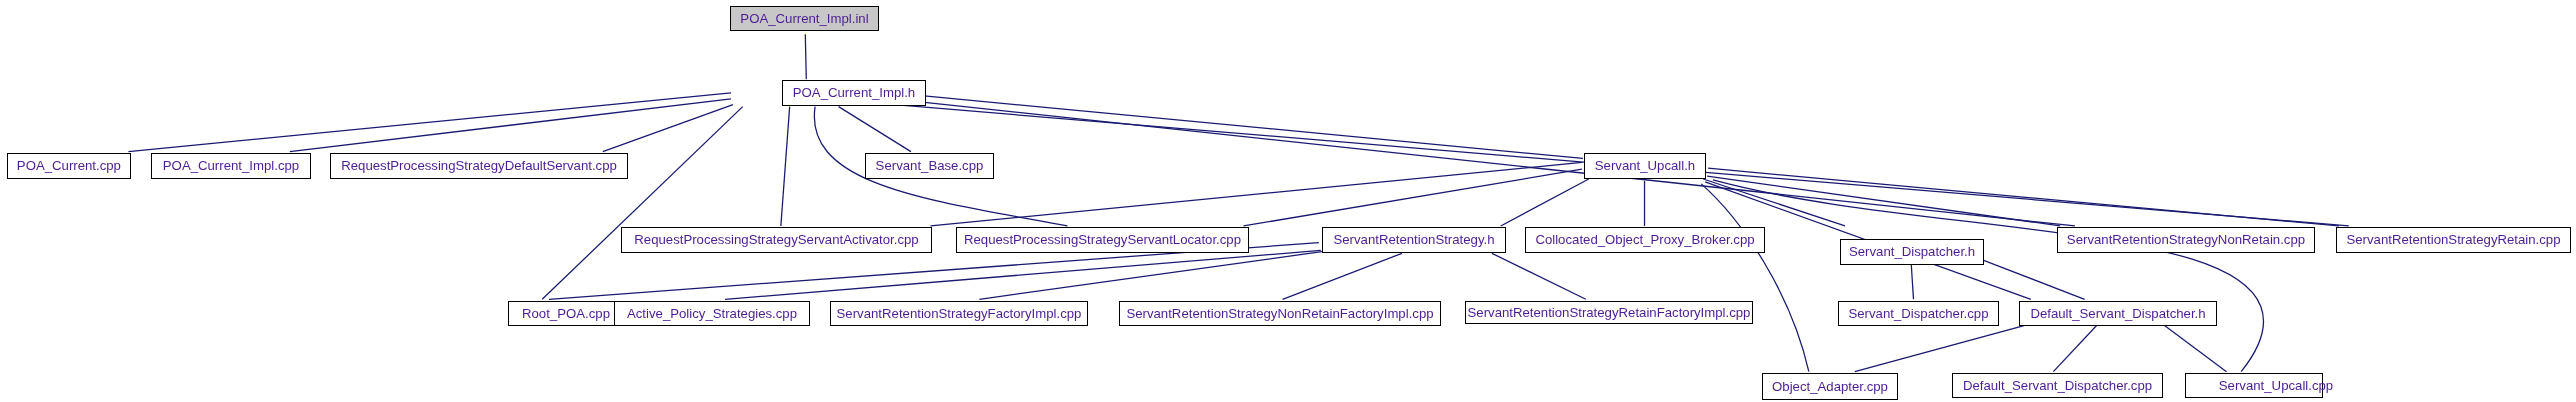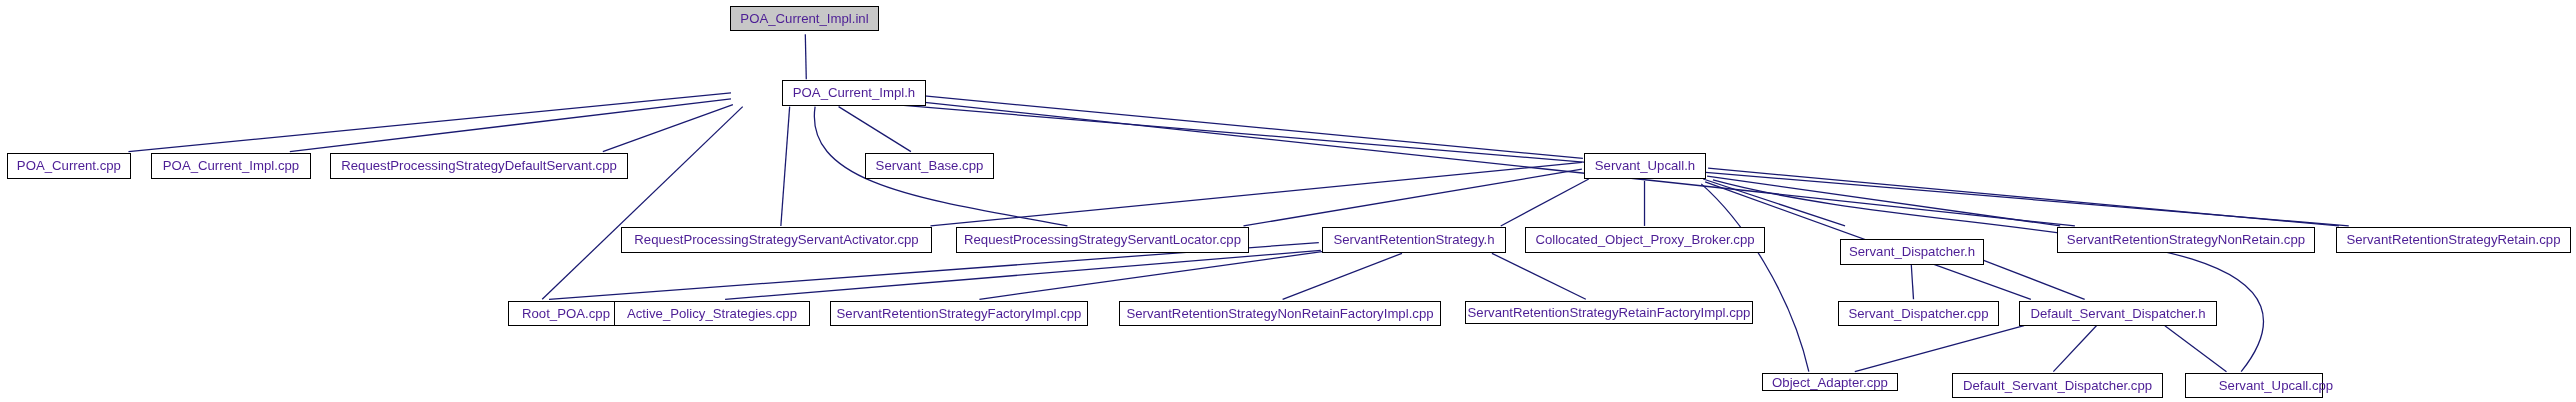--- a/index.html
+++ b/index.html
@@ -103,18 +103,18 @@
       <div class="node" style="left: 1840px; top: 239px; width: 144px; height: 25.5px;">Servant_Dispatcher.h</div>
       <div class="node" style="left: 2057px; top: 227px; width: 258px; height: 25.5px;">ServantRetentionStrategyNonRetain.cpp</div>
       <div class="node" style="left: 2336px; top: 227px; width: 235px; height: 25.5px;">ServantRetentionStrategyRetain.cpp</div>
       <div class="node" style="left: 484px; top: 301px; width: 116px; height: 24.5px; margin-left: 24px;">Root_POA.cpp</div>
       <div class="node" style="left: 614px; top: 301px; width: 196px; height: 24.5px;">Active_Policy_Strategies.cpp</div>
       <div class="node" style="left: 830px; top: 301px; width: 258px; height: 24.5px;">ServantRetentionStrategyFactoryImpl.cpp</div>
       <div class="node" style="left: 1119px; top: 301px; width: 322px; height: 24.5px;">ServantRetentionStrategyNonRetainFactoryImpl.cpp</div>
       <div class="node" style="left: 1465px; top: 301px; width: 288px; height: 23px;">ServantRetentionStrategyRetainFactoryImpl.cpp</div>
       <div class="node" style="left: 1838px; top: 301px; width: 161px; height: 24.5px;">Servant_Dispatcher.cpp</div>
       <div class="node" style="left: 2019px; top: 301px; width: 198px; height: 24.5px;">Default_Servant_Dispatcher.h</div>
-      <div class="node" style="left: 1762px; top: 373px; width: 136px; height: 18px;">Object_Adapter.cpp</div>
+      <div class="node" style="left: 1762px; top: 373px; width: 136px; height: 27px;">Object_Adapter.cpp</div>
       <div class="node" style="left: 1952px; top: 373px; width: 211px; height: 24.5px;">Default_Servant_Dispatcher.cpp</div>
       <div class="node" style="left: 2185px; top: 373px; width: 138px; height: 24.5px; padding-left: 44px;">Servant_Upcall.cpp</div>
     </div>
 </div>
 
 
 </body></html>

